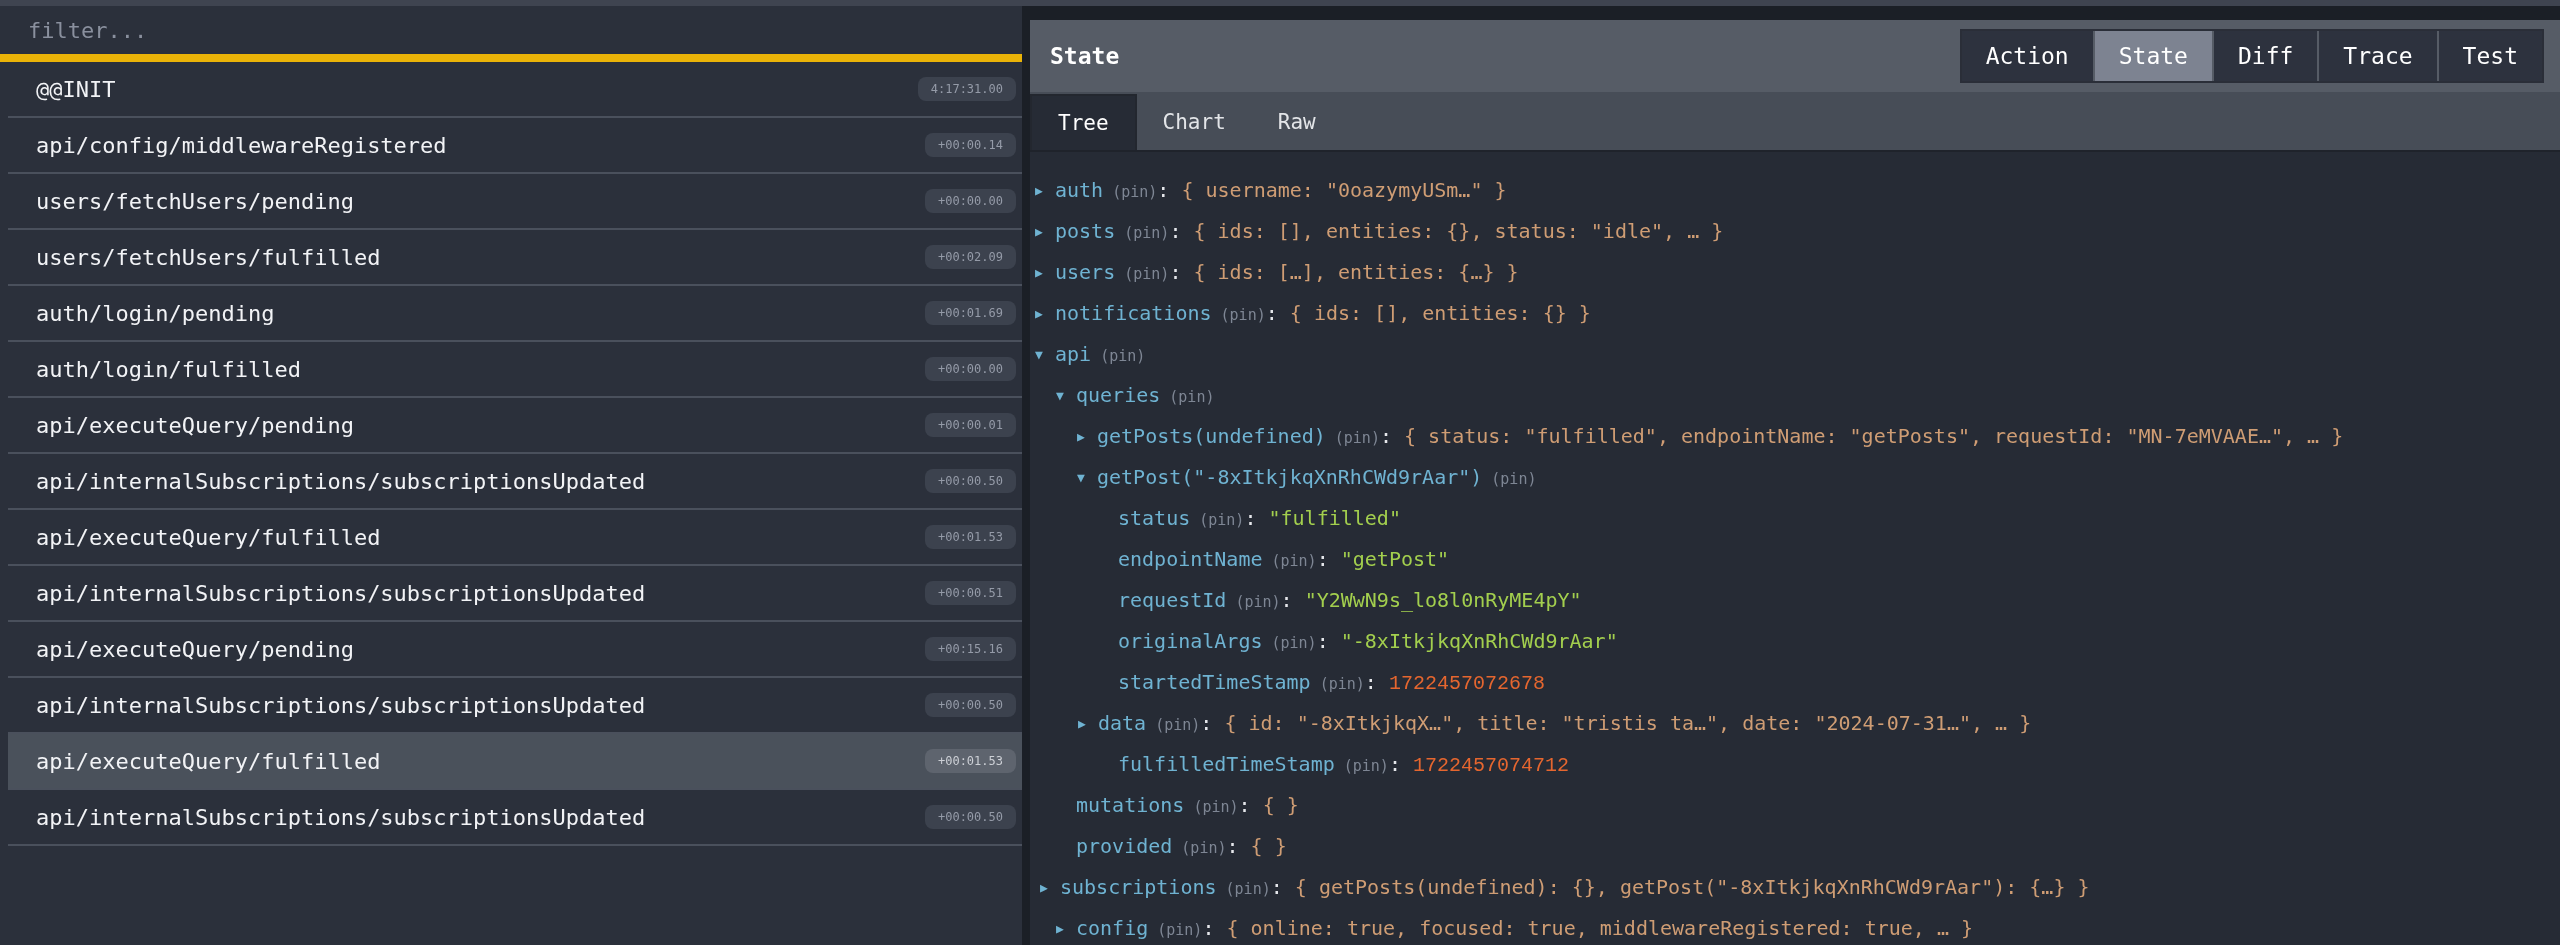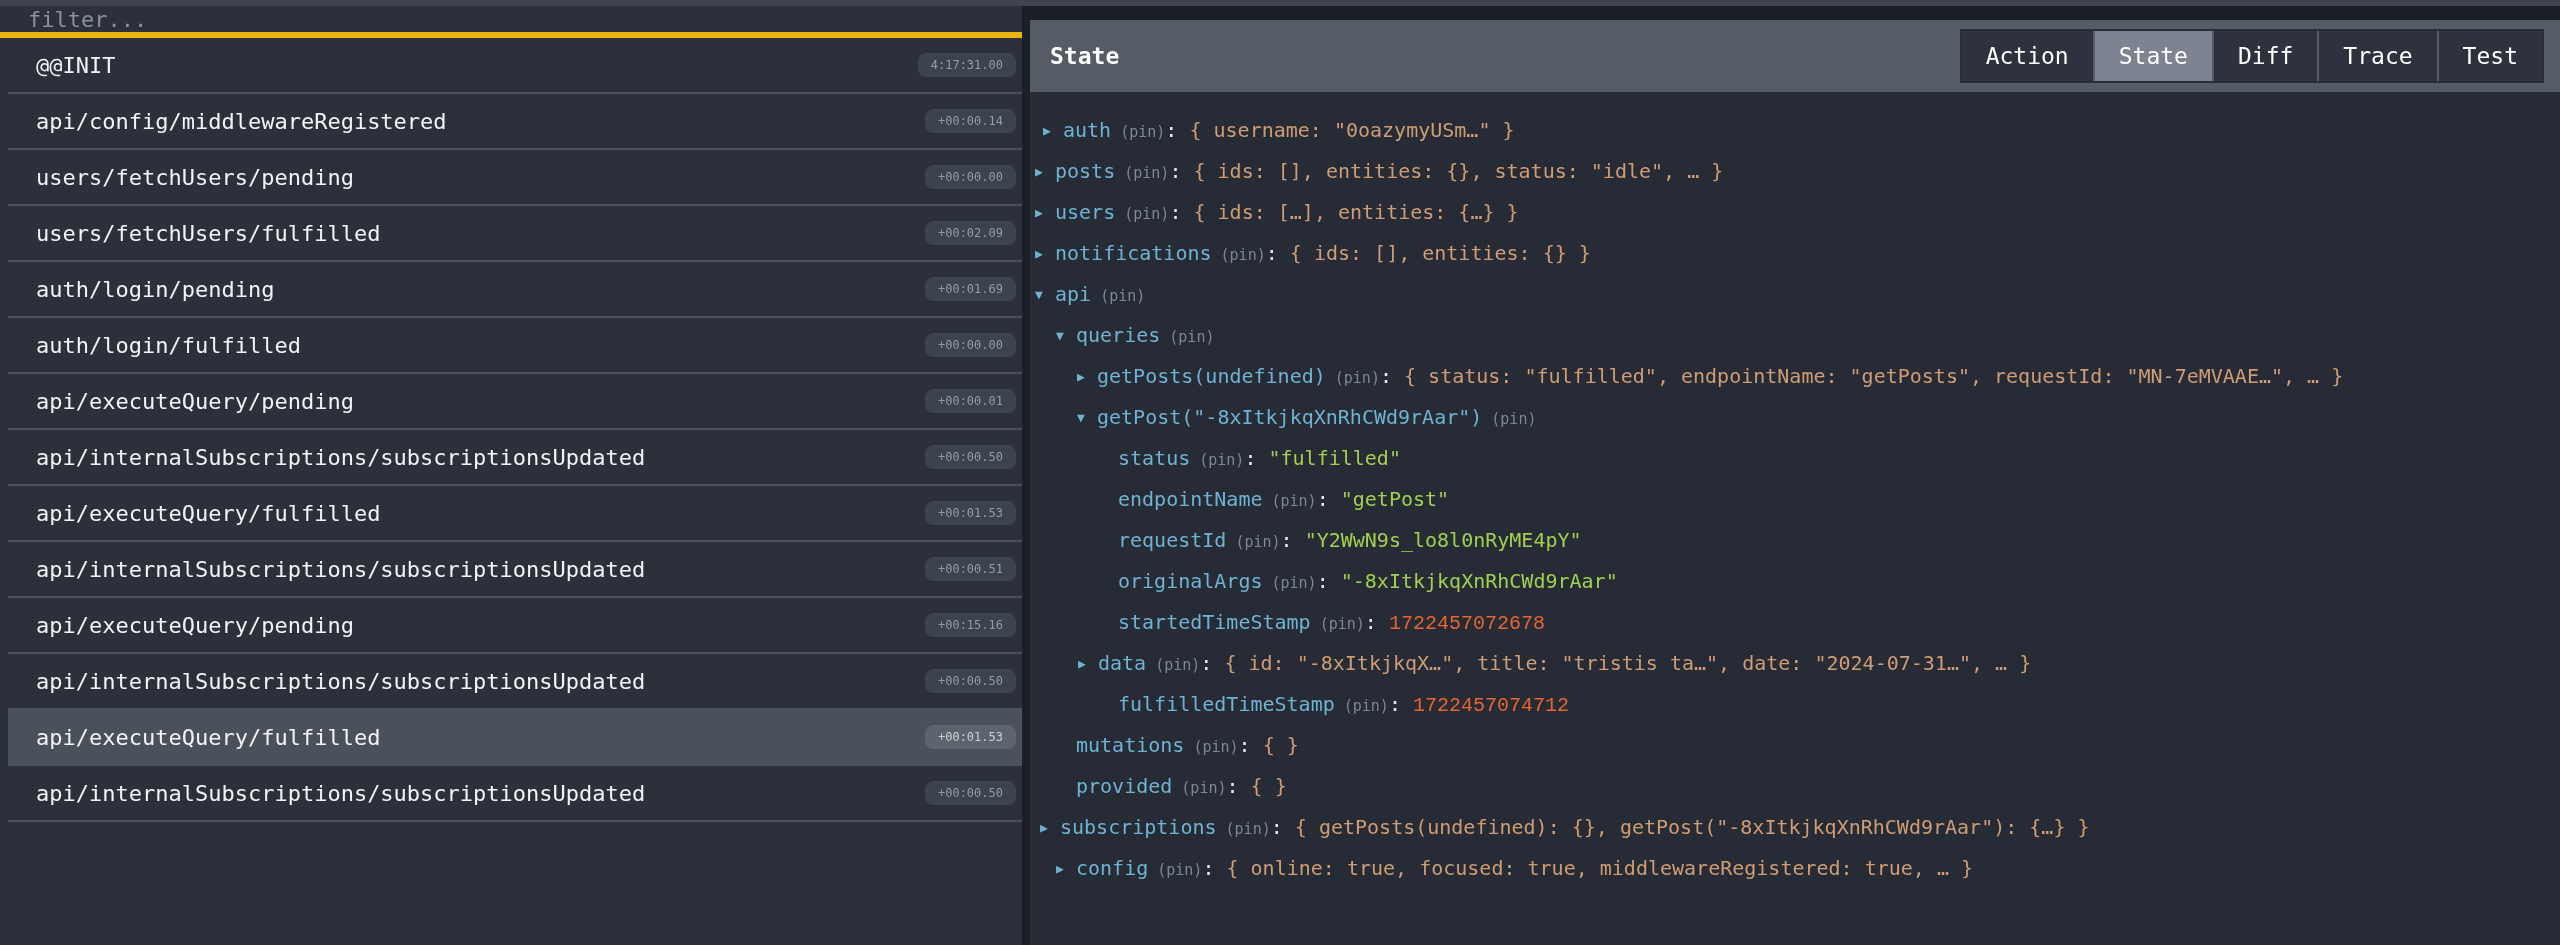--- a/index.html
+++ b/index.html
@@ -13,21 +13,21 @@
     position: absolute; top: 0; left: 0; width: 2560px; height: 6px;
     background: #3f4450;
   }
   
   .left-panel {
     position: absolute; top: 6px; left: 0;
     width: 1022px; height: 939px;
     background: #2b303b;
   }
   .filter-row {
-    height: 32px; border-bottom: 6px solid #eab308;
+    height: 56px; border-bottom: 8px solid #eab308;
     display: flex; align-items: center;
   }
   .filter-row input {
     width: 100%; height: 100%;
     background: transparent; border: none; outline: none;
     color: #e8eaee; font-size: 22px;
     font-family: "DejaVu Sans Mono", "Liberation Mono", monospace;
     padding-left: 28px;
   }
   .filter-row input::placeholder { color: #8a909e; opacity: 1; }
@@ -172,22 +172,27 @@
   <div class="rp-header">
     <span class="rp-title">State</span>
     <div class="tab-group" id="tab-group">
         <div class="tab">Action</div>
         <div class="tab selected">State</div>
         <div class="tab">Diff</div>
         <div class="tab">Trace</div>
         <div class="tab">Test</div>
       </div>
   </div>
+  <div class="view-bar" id="view-tabs">
+      <div class="view-tab selected">Tree</div>
+      <div class="view-tab">Chart</div>
+      <div class="view-tab">Raw</div>
+    </div>
   <div class="tree" id="tree">
-      <div class="tree-row" style="padding-left: 13px;"><span class="arrow-slot">▶</span><span class="tree-key">auth</span><span class="tree-pin">(pin)</span><span class="tree-colon">: </span><span class="val-preview">{ username: "0oazymyUSm…" }</span></div>
+      <div class="tree-row" style="padding-left: 5px;"><span class="arrow-slot">▶</span><span class="tree-key">auth</span><span class="tree-pin">(pin)</span><span class="tree-colon">: </span><span class="val-preview">{ username: "0oazymyUSm…" }</span></div>
       <div class="tree-row" style="padding-left: 5px;"><span class="arrow-slot">▶</span><span class="tree-key">posts</span><span class="tree-pin">(pin)</span><span class="tree-colon">: </span><span class="val-preview">{ ids: [], entities: {}, status: "idle", … }</span></div>
       <div class="tree-row" style="padding-left: 5px;"><span class="arrow-slot">▶</span><span class="tree-key">users</span><span class="tree-pin">(pin)</span><span class="tree-colon">: </span><span class="val-preview">{ ids: […], entities: {…} }</span></div>
       <div class="tree-row" style="padding-left: 5px;"><span class="arrow-slot">▶</span><span class="tree-key">notifications</span><span class="tree-pin">(pin)</span><span class="tree-colon">: </span><span class="val-preview">{ ids: [], entities: {} }</span></div>
       <div class="tree-row" style="padding-left: 5px;"><span class="arrow-slot">▼</span><span class="tree-key">api</span><span class="tree-pin">(pin)</span></div>
       <div class="tree-row" style="padding-left: 26px;"><span class="arrow-slot">▼</span><span class="tree-key">queries</span><span class="tree-pin">(pin)</span></div>
       <div class="tree-row" style="padding-left: 47px;"><span class="arrow-slot">▶</span><span class="tree-key">getPosts(undefined)</span><span class="tree-pin">(pin)</span><span class="tree-colon">: </span><span class="val-preview">{ status: "fulfilled", endpointName: "getPosts", requestId: "MN-7eMVAAE…", … }</span></div>
       <div class="tree-row" style="padding-left: 47px;"><span class="arrow-slot">▼</span><span class="tree-key">getPost("-8xItkjkqXnRhCWd9rAar")</span><span class="tree-pin">(pin)</span></div>
       <div class="tree-row" style="padding-left: 68px;"><span class="arrow-slot"></span><span class="tree-key">status</span><span class="tree-pin">(pin)</span><span class="tree-colon">: </span><span class="val-string">"fulfilled"</span></div>
       <div class="tree-row" style="padding-left: 68px;"><span class="arrow-slot"></span><span class="tree-key">endpointName</span><span class="tree-pin">(pin)</span><span class="tree-colon">: </span><span class="val-string">"getPost"</span></div>
       <div class="tree-row" style="padding-left: 68px;"><span class="arrow-slot"></span><span class="tree-key">requestId</span><span class="tree-pin">(pin)</span><span class="tree-colon">: </span><span class="val-string">"Y2WwN9s_lo8l0nRyME4pY"</span></div>

